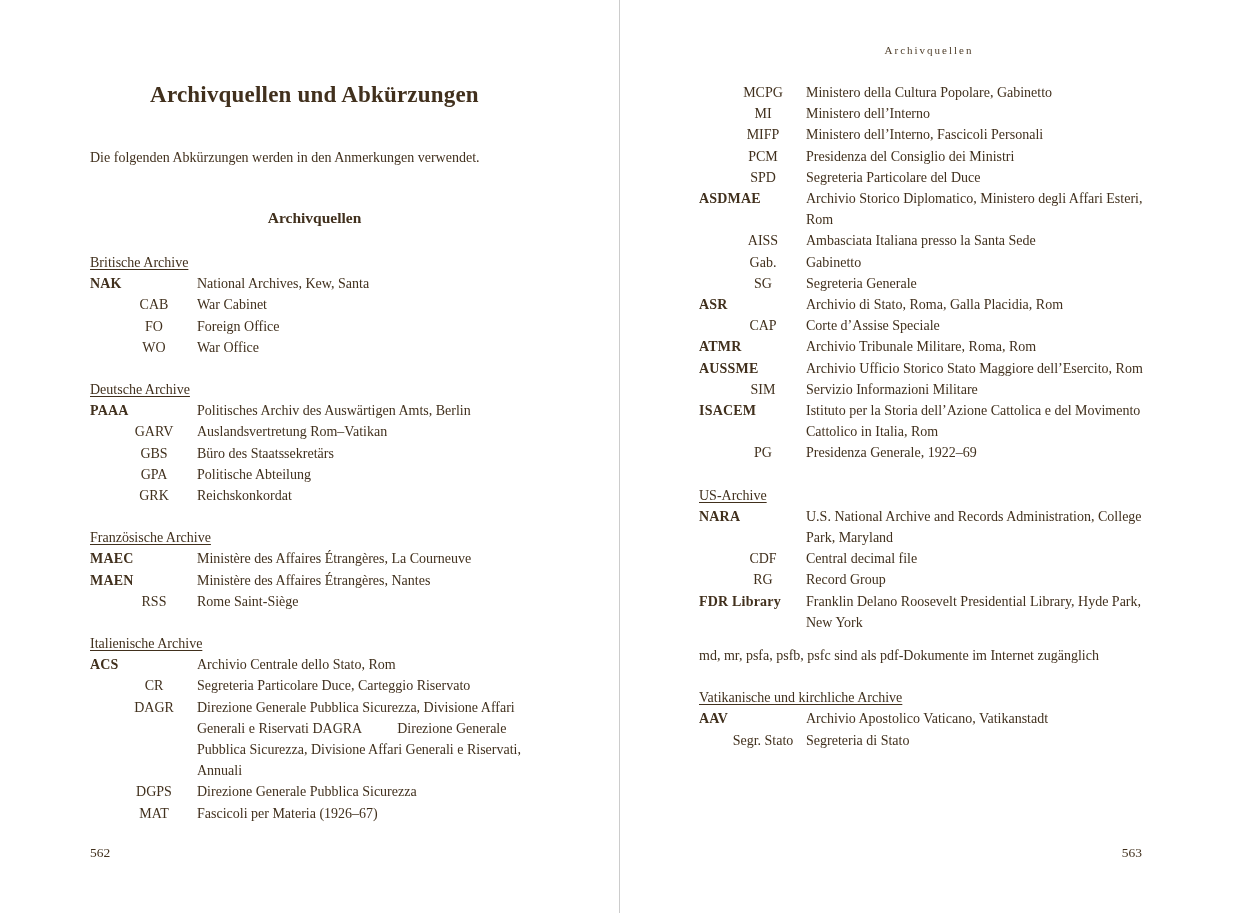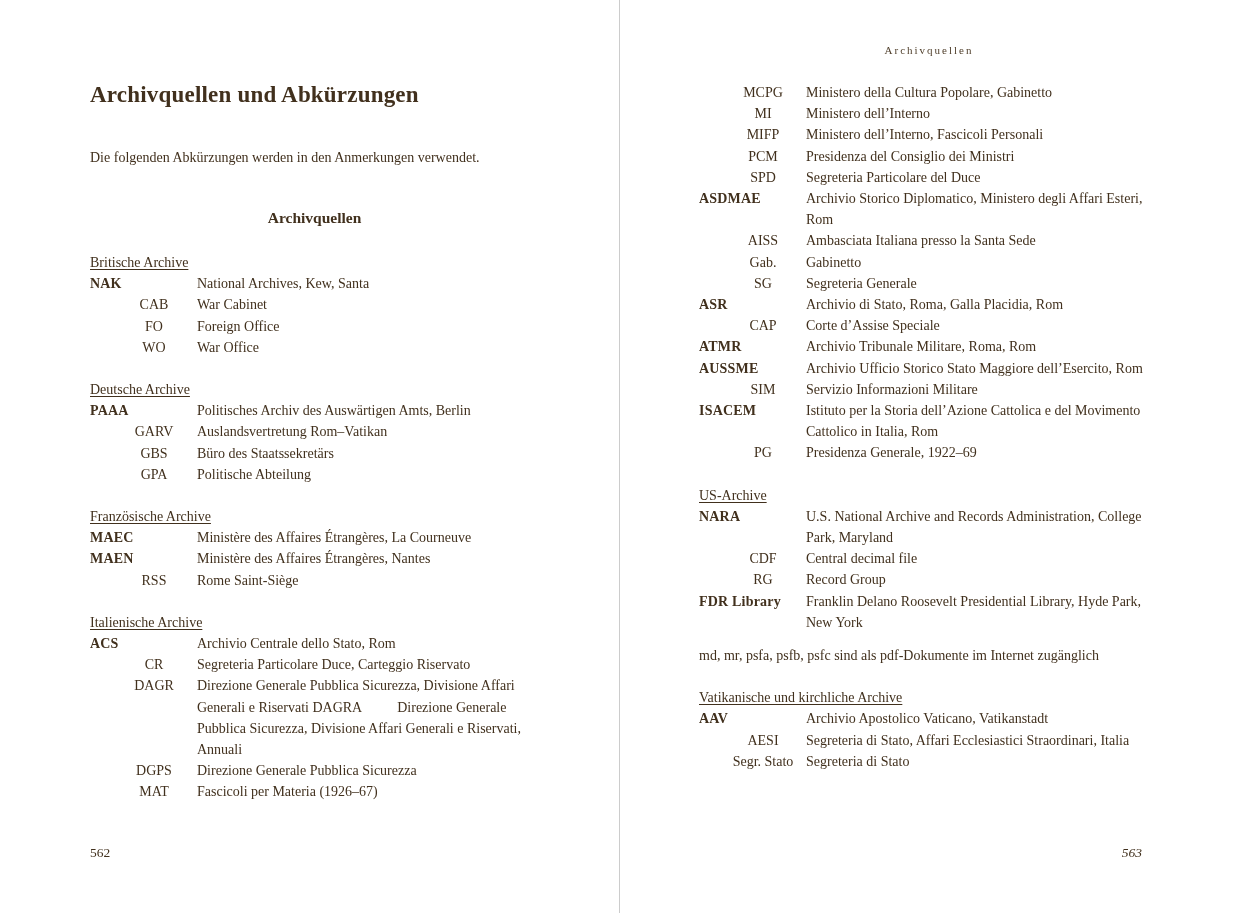--- a/index.html
+++ b/index.html
@@ -16,21 +16,21 @@
     left: 619px; top: 0;
     width: 1px; height: 913px;
     background: #cccccc;
   }
   .page { position: absolute; top: 0; height: 697px; }
   .page-left  { left: 90px;  width: 449px; }
   .page-right { left: 699px; width: 460px; }
 
   .book-title {
     position: absolute; top: 82px; left: 0;
-    width: 449px; text-align: left;
+    width: 449px; text-align: center;
     font-size: 23px; font-weight: bold;
     letter-spacing: 0.2px;
   }
   .intro {
     position: absolute; top: 148px; left: 0;
     font-size: 14px; line-height: 20px;
     white-space: nowrap;
   }
   .section-heading {
     position: absolute; top: 209px; left: 0;
@@ -65,21 +65,21 @@
   .entry.indent .abbr { padding-left: 21px; text-align: center; }
   .abbr.bold { font-weight: bold; letter-spacing: 0.2px; }
   .desc { flex: 1; }
   .group-note { font-size: 14px; line-height: 21.2px; margin-top: 12px; }
 
   .page-number {
     position: absolute; top: 845px;
     font-size: 13.5px;
   }
   .page-number-left  { left: 0; }
-  .page-number-right { left: 0; width: 443px; text-align: right; font-style: italic; }
+  .page-number-right { left: 0; width: 443px; text-align: right; }
 </style>
 </head>
 <body>
 
 <div class="spread">
 
   <div class="divider"></div>
 
   <div class="page page-left">
     <h1 class="book-title">Archivquellen und Abkürzungen</h1>
@@ -116,20 +116,24 @@
             <span class="desc">Auslandsvertretung Rom–Vatikan</span>
           </div>
           <div class="entry indent">
             <span class="abbr">GBS</span>
             <span class="desc">Büro des Staatssekretärs</span>
           </div>
           <div class="entry indent">
             <span class="abbr">GPA</span>
             <span class="desc">Politische Abteilung</span>
           </div>
+          <div class="entry indent">
+            <span class="abbr">GRK</span>
+            <span class="desc">Reichskonkordat</span>
+          </div>
         </div>
         <div class="group">
           <div class="group-heading">Französische Archive</div>
           <div class="entry">
             <span class="abbr bold">MAEC</span>
             <span class="desc">Ministère des Affaires Étrangères, La Courneuve</span>
           </div>
           <div class="entry">
             <span class="abbr bold">MAEN</span>
             <span class="desc">Ministère des Affaires Étrangères, Nantes</span>
@@ -255,24 +259,20 @@
           </div>
           <div class="group-note">md, mr, psfa, psfb, psfc sind als pdf-Dokumente im Internet zugänglich</div>
         </div>
         <div class="group">
           <div class="group-heading">Vatikanische und kirchliche Archive</div>
           <div class="entry">
             <span class="abbr bold">AAV</span>
             <span class="desc">Archivio Apostolico Vaticano, Vatikanstadt</span>
           </div>
           <div class="entry indent">
-            <span class="abbr">AESI</span>
-            <span class="desc">Segreteria di Stato, Affari Ecclesiastici Straordinari, Italia</span>
-          </div>
-          <div class="entry indent">
             <span class="abbr">Segr. Stato</span>
             <span class="desc">Segreteria di Stato</span>
           </div>
         </div>
       </div>
     <div class="page-number page-number-right">563</div>
   </div>
 
 </div>
 

